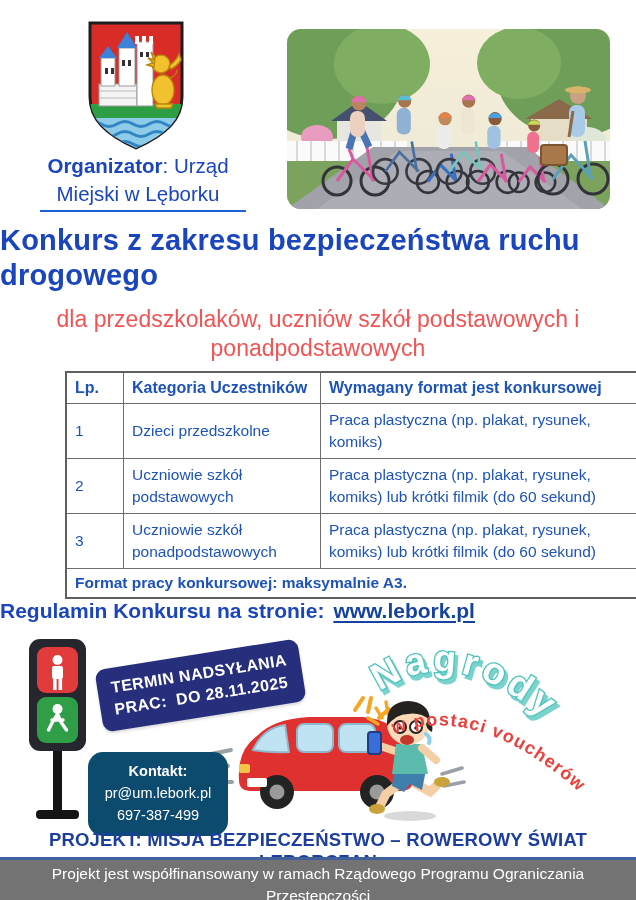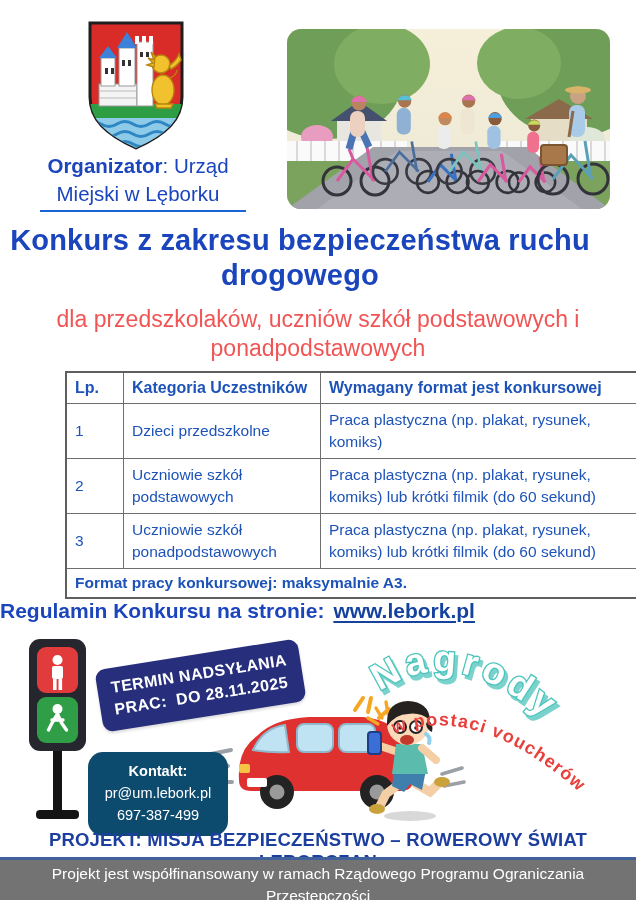--- a/index.html
+++ b/index.html
@@ -15,21 +15,21 @@
     font-size:20.5px;line-height:1.35;color:#1b45bd;font-weight:500;
   }
   .organizer b{font-weight:700;}
   .org-rule{position:absolute;left:40px;top:206px;width:206px;height:2px;background:#1a64d8;}
   .photo{
     position:absolute;left:287px;top:25px;width:323px;height:180px;
     border-radius:14px;overflow:hidden;background:#e9e4d2;
   }
   
   .title{
-    position:absolute;left:0;top:219px;width:600px;text-align:center;
+    position:absolute;left:0;top:219px;width:600px;text-align:left;
     font-size:29px;font-weight:800;color:#1b45bd;line-height:1.2;letter-spacing:.2px;
   }
   .title span{display:inline-block;max-width:600px;}
   .subtitle{
     position:absolute;left:0;top:301px;width:636px;text-align:center;
     font-size:23px;color:#f15454;line-height:1.25;font-weight:500;
   }
   .subtitle span{display:inline-block;max-width:560px;}
   
   .table-wrap{position:absolute;left:65px;top:367px;width:580px;}

